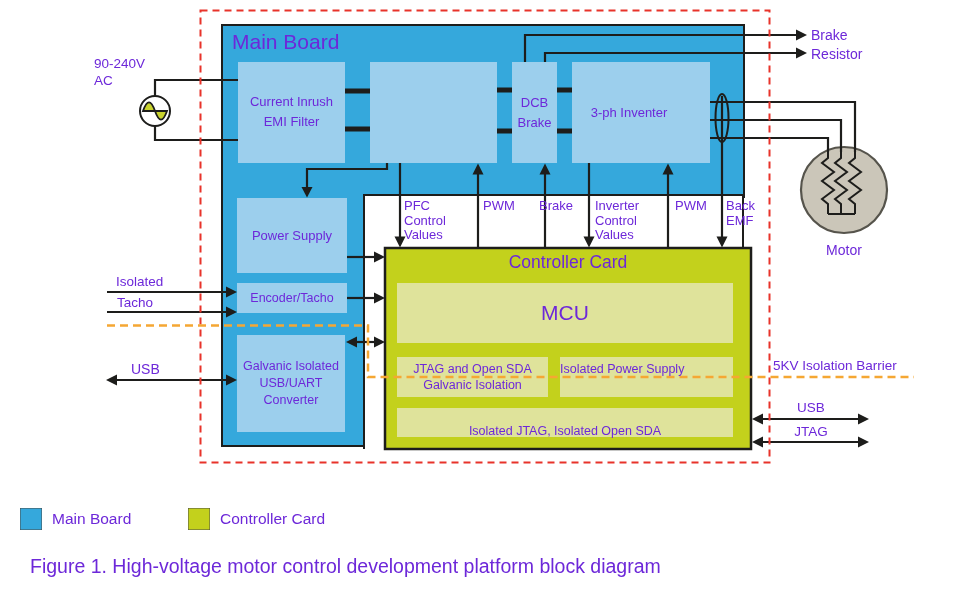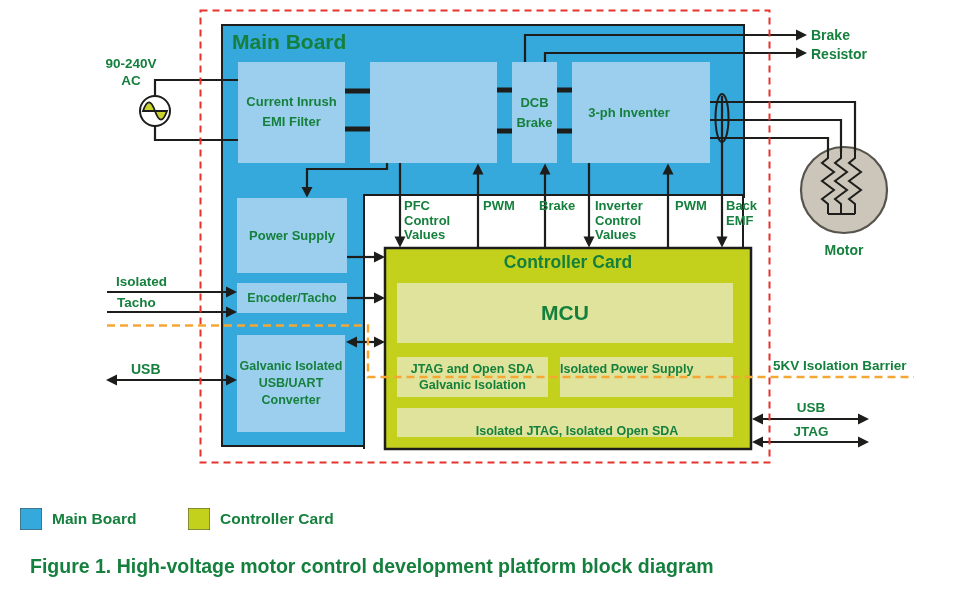--- a/index.html
+++ b/index.html
@@ -2,21 +2,21 @@
 <html><head>
 <meta charset="utf-8">
 <style>
   html,body{margin:0;padding:0;background:#fff;}
   #canvas{
     position:relative;width:962px;height:595px;background:#fff;overflow:hidden;
     font-family:"Liberation Sans","DejaVu Sans",sans-serif;color:#1d1d1b;
   }
   #diagram-svg{position:absolute;left:0;top:0;z-index:1;}
   .lbl{
-    position:absolute;z-index:2;font-weight:700;color:#15803d;
+    position:absolute;z-index:2;font-weight:400;color:#6d28d9;
     white-space:pre-line;line-height:1.18;
   }
   .blk{display:flex;align-items:center;justify-content:center;text-align:center;
        font-size:13px;line-height:1.5;}
   .blk.tight{line-height:1.35;}
   .sig{font-size:13px;line-height:1.12;}
   .title-main{font-size:21px;line-height:1;}
   .title-card{font-size:17.5px;text-align:center;}
   .mcu{font-size:21px;}
   .cc-small{font-size:12.5px;line-height:1.28;}
@@ -163,21 +163,21 @@
     <g>
       <circle cx="155" cy="111" r="15" fill="#ffffff" stroke="#1d1d1b" stroke-width="2"></circle>
       <path d="M143,111 C147,99.5 151,99.5 155,111 C159,122.5 163,122.5 167,111 Z" stroke="#1d1d1b" stroke-width="1.8" fill="#c9d32e"></path>
     </g>
 
     <rect x="200.5" y="10.5" width="569" height="452" fill="none" stroke-width="2" stroke-dasharray="7 5" stroke="#e8332a"></rect>
 
     <path d="M107,325.5 H368 V377 H914" fill="none" stroke-width="2.5" stroke-dasharray="8 5" stroke="#f5a733"></path>
   </svg>
 
-  <div class="lbl side" style="left:94px;top:56px;width:74px;text-align:center;line-height:1.25;">90-240V
+  <div class="lbl side" style="left:94px;top:56px;width:74px;line-height:1.25;">90-240V
 AC</div>
 
   <div class="lbl title-main" style="left:232px;top:31px;">Main Board</div>
 
   <div class="lbl blk" style="left:238px;top:62px;width:107px;height:99px;">Current Inrush
 EMI Filter</div>
   <div class="lbl blk" style="left:512px;top:62px;width:45px;height:101px;">DCB
 Brake</div>
   <div class="lbl blk" style="left:572px;top:62px;width:114px;height:101px;">3-ph Inventer</div>
   <div class="lbl blk" style="left:237px;top:198px;width:110px;height:75px;border-radius:14px;">Power Supply</div>
@@ -205,21 +205,21 @@
 
   <div class="lbl side" style="left:116px;top:274px;">Isolated</div>
   <div class="lbl side" style="left:117px;top:295px;">Tacho</div>
   <div class="lbl side" style="left:131px;top:361px;font-size:14px;">USB</div>
 
   <div class="lbl title-card" style="left:385px;top:252px;width:366px;">Controller Card</div>
   <div class="lbl blk mcu" style="left:397px;top:283px;width:336px;height:60px;">MCU</div>
   <div class="lbl blk cc-small" style="left:397px;top:356px;width:151px;height:41px;">JTAG and Open SDA
 Galvanic Isolation</div>
   <div class="lbl cc-small" style="left:560px;top:361px;width:173px;text-align:left;">Isolated Power Supply</div>
-  <div class="lbl blk cc-small" style="left:397px;top:408px;width:336px;height:46px;margin-left:12px;">Isolated JTAG, Isolated Open SDA</div>
+  <div class="lbl blk cc-small" style="left:397px;top:408px;width:336px;height:46px;">Isolated JTAG, Isolated Open SDA</div>
 
   <div class="lbl side" style="left:773px;top:358px;">5KV Isolation Barrier</div>
   <div class="lbl side" style="left:751px;top:400px;width:120px;text-align:center;">USB</div>
   <div class="lbl side" style="left:751px;top:424px;width:120px;text-align:center;">JTAG</div>
 
   <svg class="legend-swatch" style="left:20px;top:508px;" width="22" height="22">
     <rect width="22" height="22" stroke="#4a4a46" fill="#35a8dc"></rect>
   </svg>
   <div class="lbl legend-lbl" style="left:52px;top:510px;">Main Board</div>
   <svg class="legend-swatch" style="left:188px;top:508px;" width="22" height="22">

